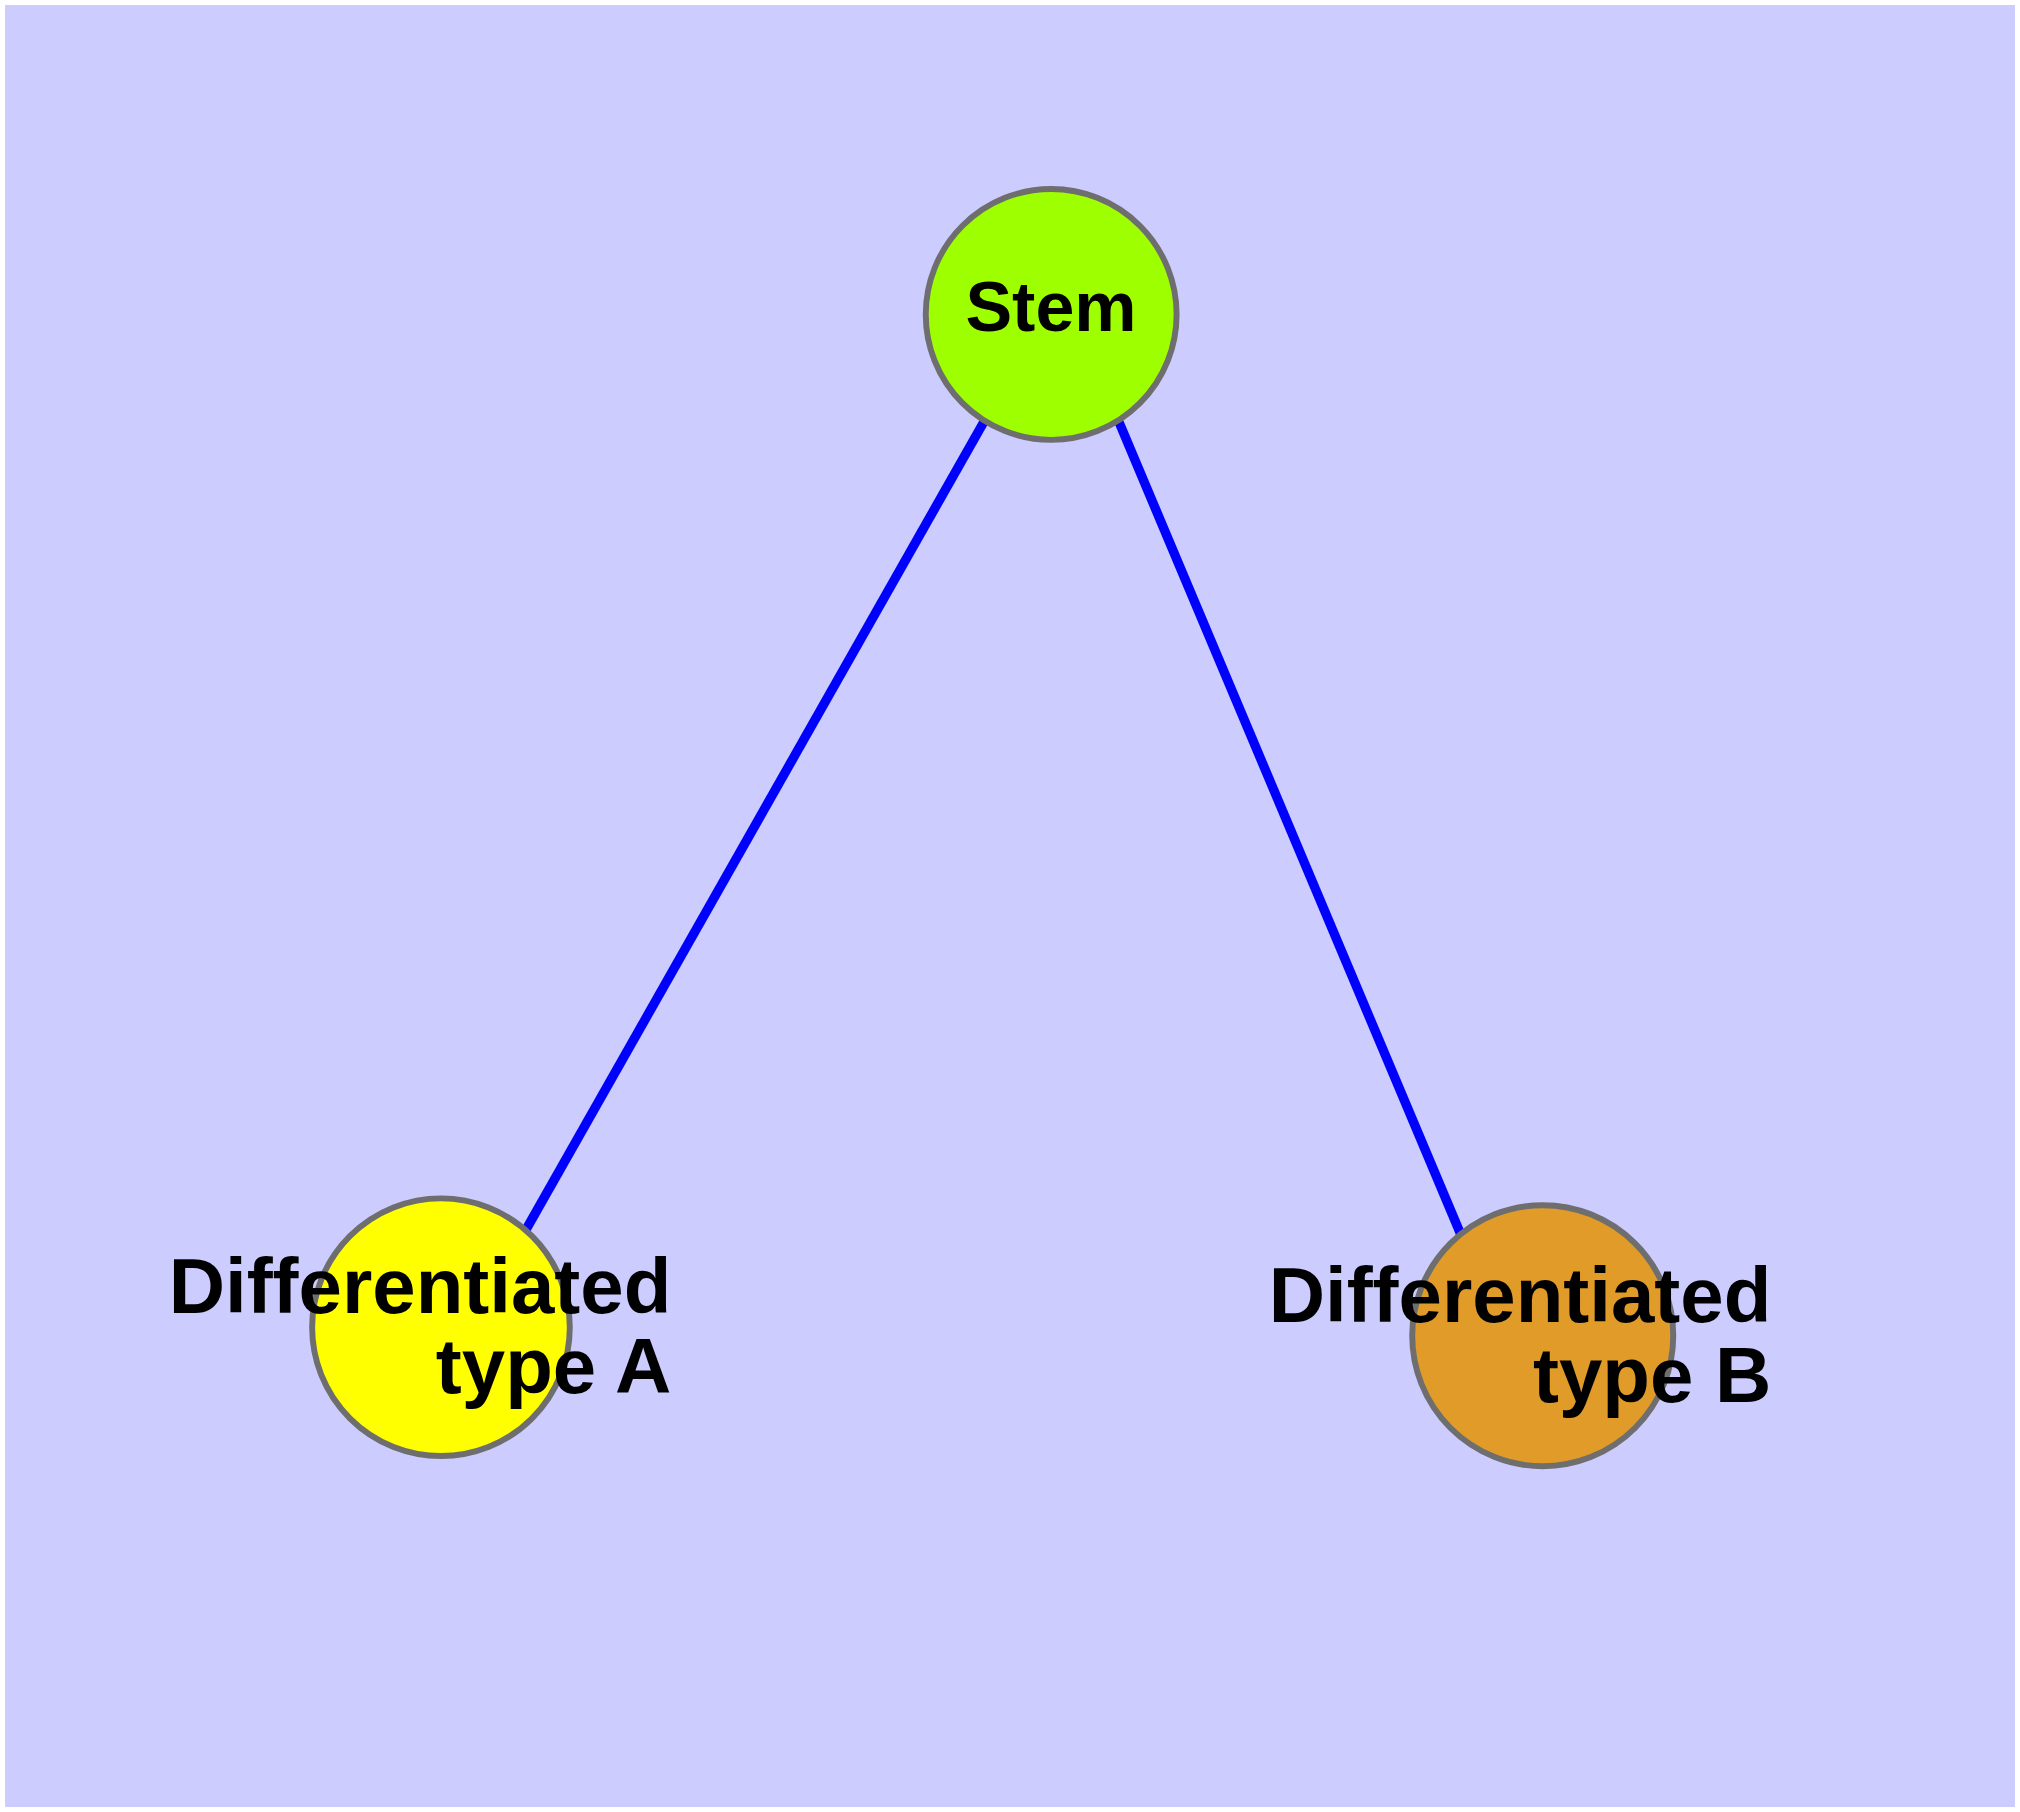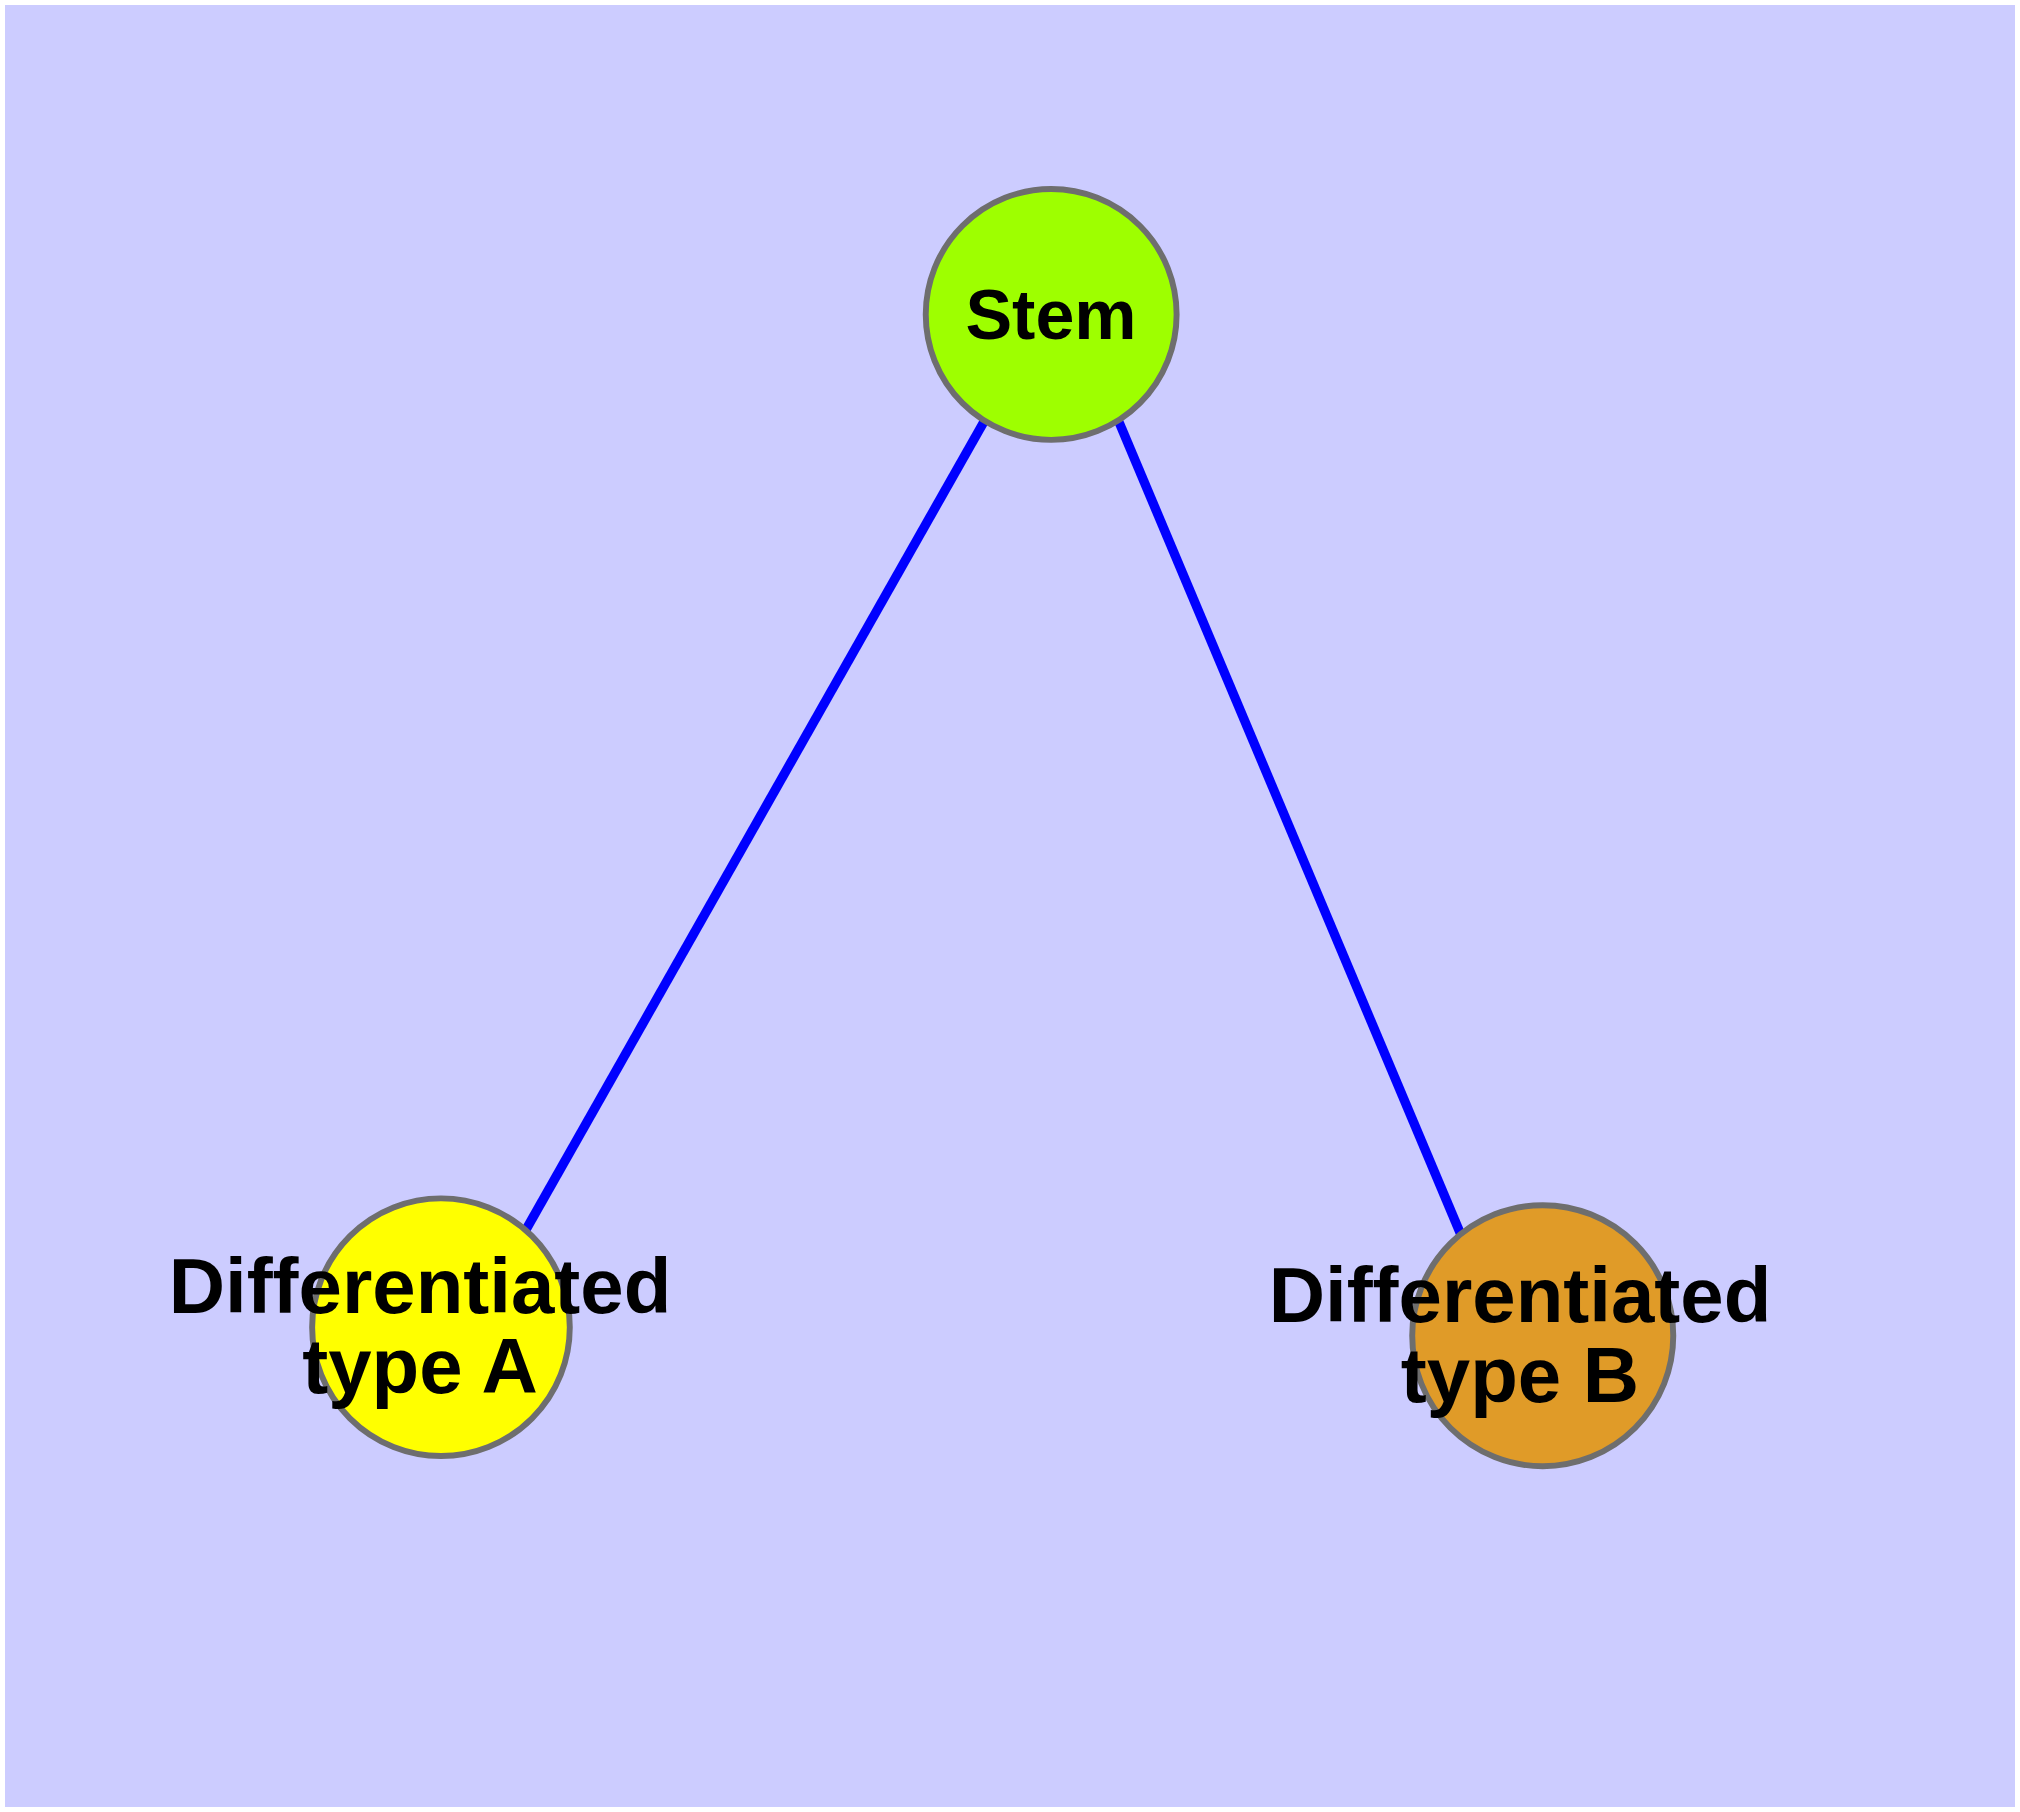--- a/index.html
+++ b/index.html
@@ -39,20 +39,21 @@
     line-height: 1.02;
     white-space: pre;
     pointer-events: none;
     transform: translate(-50%, -50%);
   }
   .label-stem {
     font-size: 70px;
   }
   .label-multi {
     font-size: 78px;
+    text-align: right;
   }
 </style>
 </head>
 <body>
 
 <div id="canvas">
   <div id="plot-area"></div>
 
   <svg id="graph-svg" viewBox="0 0 2384 2138">
     <g id="edges-group">
@@ -60,20 +61,20 @@
         <line x1="1320" y1="498" x2="1726" y2="1463" stroke="#0000ff" stroke-width="11" stroke-linecap="butt"></line>
       </g>
     <g id="nodes-group">
         <circle cx="1240" cy="371" r="148" fill="#9eff00" stroke="#6e6e6e" stroke-width="7"></circle>
         <circle cx="520" cy="1566" r="152" fill="#ffff00" stroke="#6e6e6e" stroke-width="7"></circle>
         <circle cx="1820" cy="1576" r="154" fill="#e09b28" stroke="#6e6e6e" stroke-width="7"></circle>
       </g>
   </svg>
 
   <div id="labels-layer">
-      <div class="node-label label-stem" style="left: 1051px; top: 316px; font-size: 70px; color: rgb(0, 0, 0);">Stem</div>
+      <div class="node-label label-stem" style="left: 1051px; top: 308px; font-size: 70px; color: rgb(0, 0, 0);">Stem</div>
       <div class="node-label label-multi" style="left: 420px; top: 1327px; font-size: 78px; color: rgb(0, 0, 0);">Differentiated
 type A</div>
       <div class="node-label label-multi" style="left: 1520px; top: 1336px; font-size: 78px; color: rgb(0, 0, 0);">Differentiated
 type B</div>
     </div>
 </div>
 
 
 </body></html>

